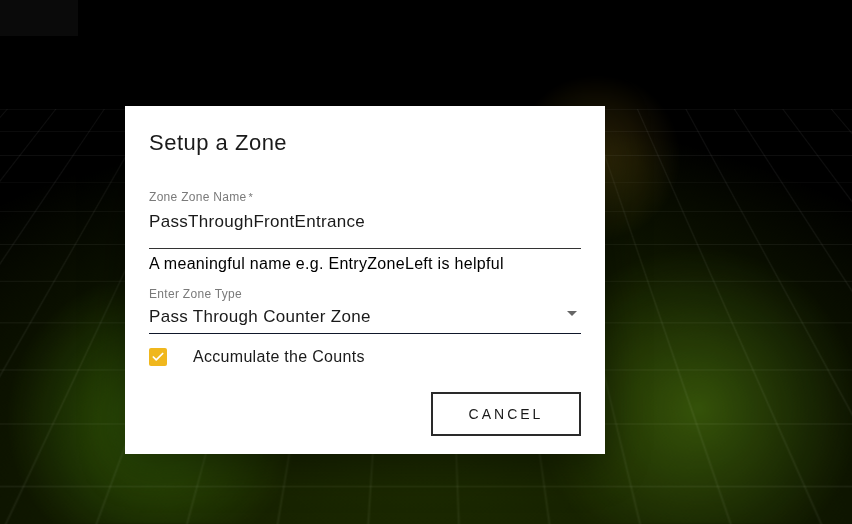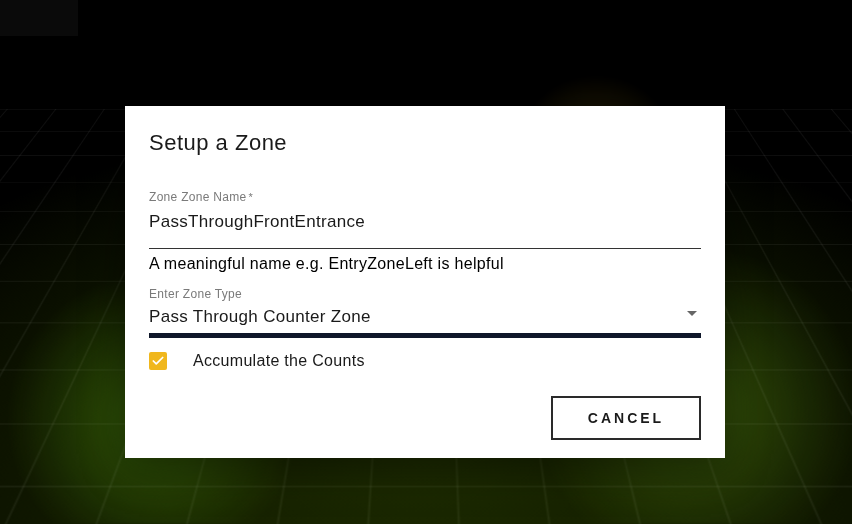--- a/index.html
+++ b/index.html
@@ -29,21 +29,21 @@
   }
 
   .toolbar-slot {
     position: absolute; top: 0; left: 0; width: 78px; height: 36px;
     background: #111; opacity: 0.6;
   }
 
   .dialog {
     position: absolute;
     left: 125px; top: 106px;
-    width: 600px;
+    width: 480px;
     background: #fff;
     color: #1a1a1a;
     padding: 24px 24px 18px 24px;
     box-shadow: 0 10px 40px rgba(0,0,0,0.45);
   }
   .dialog h1 {
     font-size: 22px; font-weight: 400; letter-spacing: 0.5px;
     margin-bottom: 34px; color: #1a1a1a;
   }
 
@@ -57,21 +57,21 @@
   .text-input {
     width: 100%; border: none; border-bottom: 1px solid #333;
     font-size: 17px; padding: 4px 0 16px 0; outline: none;
     color: #1a1a1a; background: transparent; letter-spacing: 0.3px;
   }
   .helper {
     font-size: 16px; color: #000000; margin-top: 6px; letter-spacing: 0.3px;
   }
 
   .select-wrap {
-    position: relative; border-bottom: 5px solid #0f172a;
+    position: relative; border-bottom: 1px solid #0f172a;
   }
   .select-value {
     width: 100%; font-size: 17px; padding: 2px 20px 6px 0;
     color: #1a1a1a; letter-spacing: 0.3px;
   }
   .select-caret {
     position: absolute; right: 4px; top: 6px; width: 0; height: 0;
     border-left: 5px solid transparent;
     border-right: 5px solid transparent;
     border-top: 5px solid #666;
@@ -88,21 +88,21 @@
   .checkbox svg { width: 14px; height: 14px; }
   .checkbox-label { font-size: 16px; color: #1a1a1a; letter-spacing: 0.3px; }
 
   .actions {
     display: flex; justify-content: flex-end; gap: 14px; margin-top: 26px;
   }
   .btn {
     min-width: 150px; padding: 12px 0;
     background: #fff; border: 2px solid #2a2a2a;
     font-size: 14px; letter-spacing: 3px; color: #1a1a1a;
-    cursor: pointer; text-align: center; font-weight: bold;
+    cursor: pointer; text-align: center;
   }
 </style>
 </head>
 <body>
 
 <div class="bg"></div>
 <div class="cloud"></div>
 <div class="toolbar-slot"></div>
 
 <div class="dialog">

